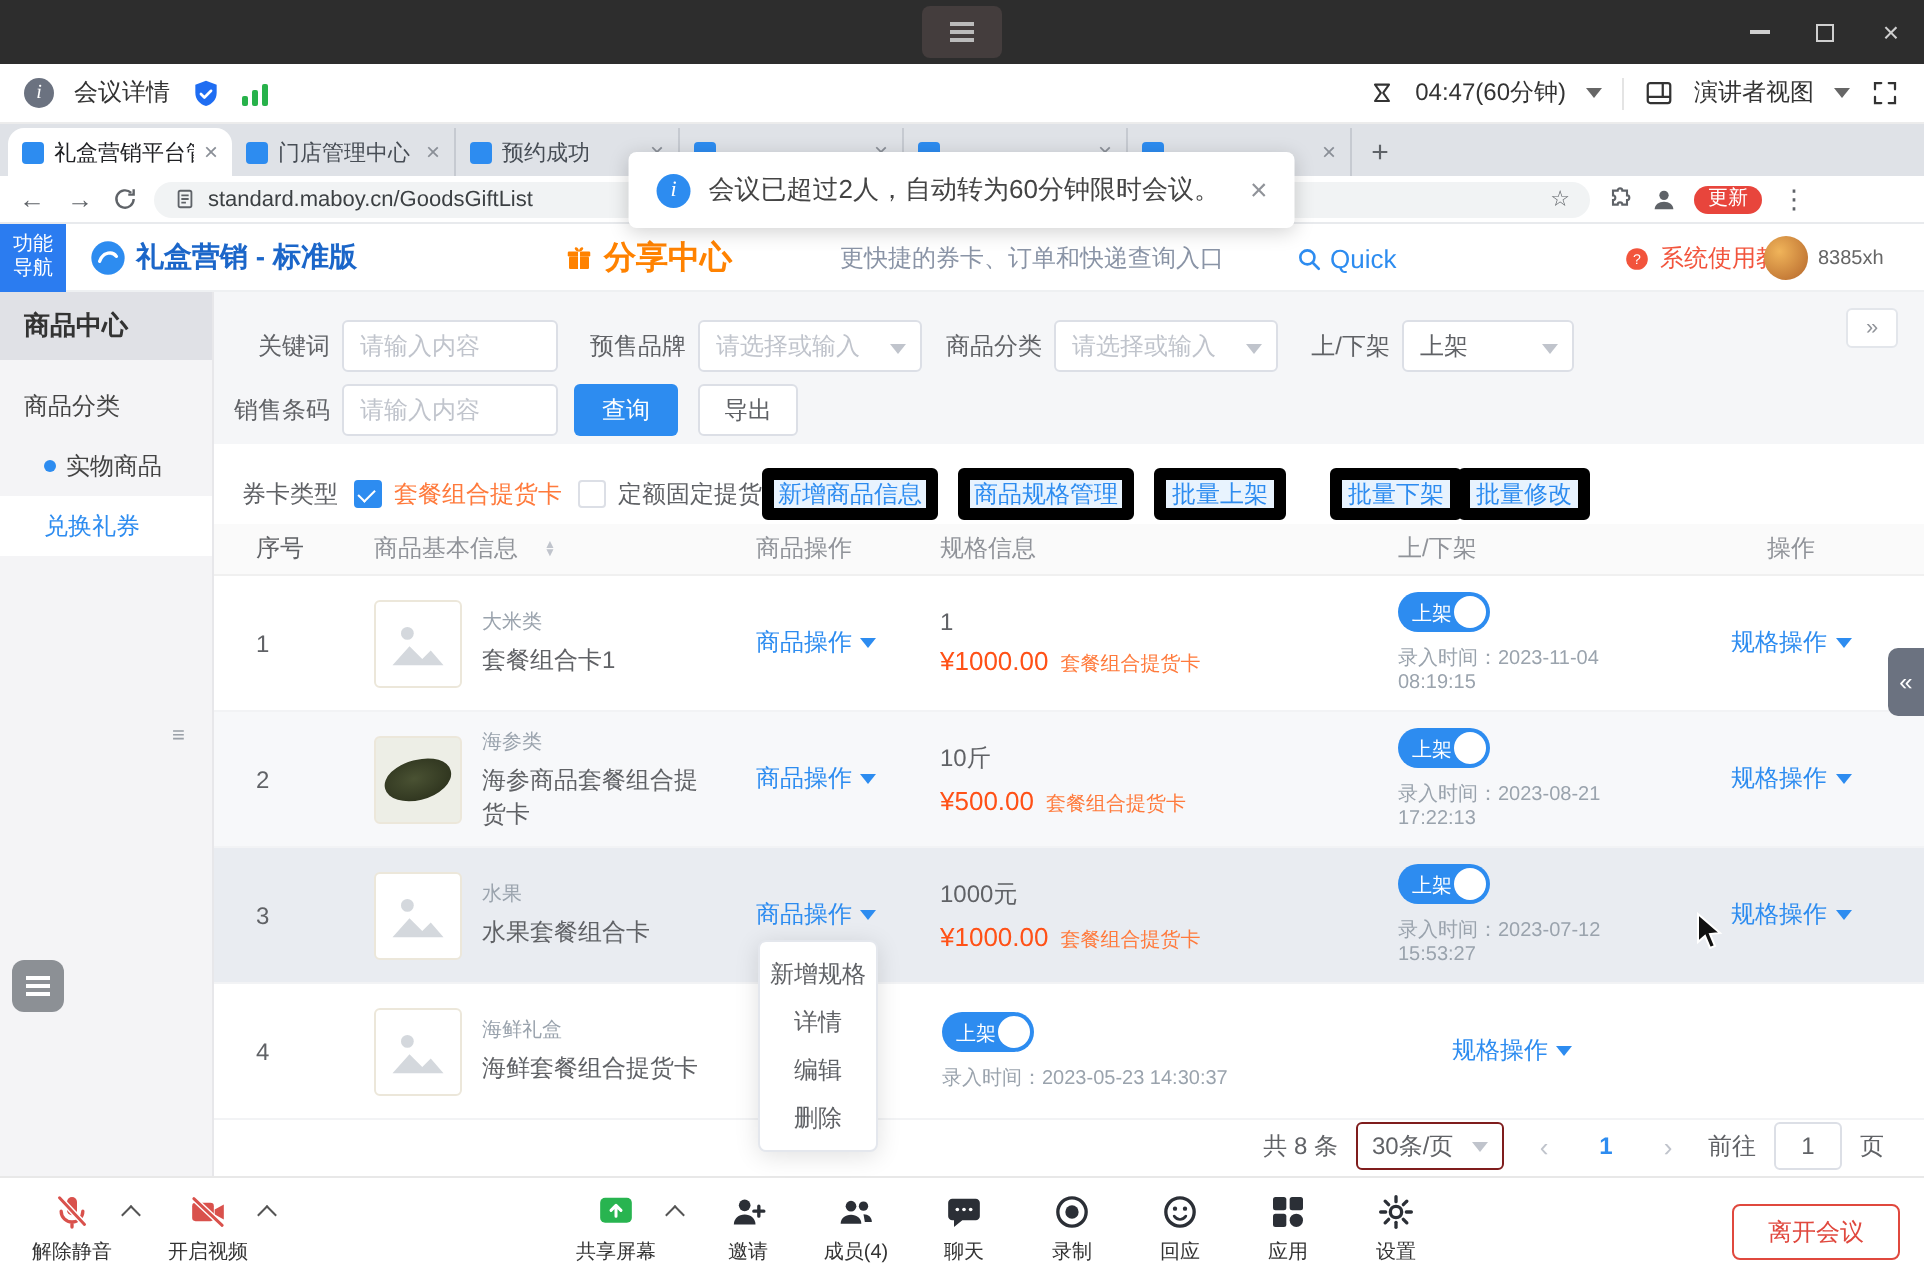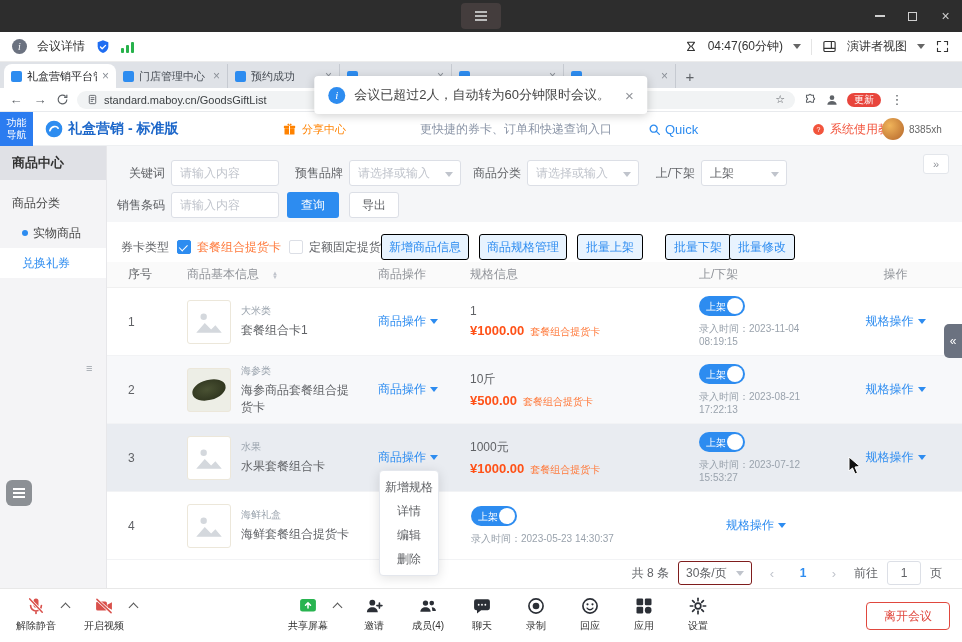--- a/index.html
+++ b/index.html
@@ -32,21 +32,21 @@
   .addrbar{position:absolute;left:0;top:88px;width:962px;height:24px;background:#fff;display:flex;align-items:center;padding:0 8px;gap:8px;border-bottom:1px solid #e8eaed}
   .navic{color:#5f6368;font-size:13px;width:16px;text-align:center}
   .urlbox{width:718px;height:18px;background:#f1f3f4;border-radius:9px;display:flex;align-items:center;padding:0 10px;gap:6px;font-size:11px;color:#3c4043}
   .urlbox .star{margin-left:auto;color:#5f6368;font-size:11px}
   .update-pill{background:#e8453c;color:#fff;font-size:10px;border-radius:9px;padding:2px 7px;line-height:1}
   
   .appheader{position:absolute;left:0;top:112px;width:962px;height:34px;background:#fff;border-bottom:1px solid #eef0f2}
   .funcnav{position:absolute;left:0;top:0;width:33px;height:34px;background:#2b7cf0;color:#fff;font-size:10px;line-height:12px;display:flex;flex-direction:column;align-items:center;justify-content:center}
   .brandrow{position:absolute;left:44px;top:0;height:34px;display:flex;align-items:center;gap:4px}
   .brand{font-size:14px;font-weight:bold;color:#1b66c9}
-  .sharecenter{position:absolute;left:282px;top:0;height:34px;display:flex;align-items:center;gap:5px;color:#ff8200;font-weight:normal;font-size:11px}
+  .sharecenter{position:absolute;left:282px;top:0;height:34px;display:flex;align-items:center;gap:5px;color:#ff8200;font-weight:bold;font-size:16px}
   .quickhint{position:absolute;left:420px;top:0;height:34px;display:flex;align-items:center;color:#8a94a6;font-size:12px}
   .quick{position:absolute;left:648px;top:0;height:34px;display:flex;align-items:center;gap:4px;color:#2d8cf0;font-size:13px}
   .tutorial{position:absolute;left:812px;top:0;height:34px;display:flex;align-items:center;gap:5px;color:#f2543c;font-size:12px}
   .avatarbox{position:absolute;left:882px;top:0;height:34px;display:flex;align-items:center;gap:5px}
   .avatar{width:22px;height:22px;border-radius:50%;background:radial-gradient(circle at 35% 35%,#f0b45a,#b4652a)}
   .uname{font-size:10px;color:#666}
   
   .sidebar{position:absolute;left:0;top:146px;width:107px;height:442px;background:#f4f4f6;border-right:1px solid #e7e7ea}
   .sb-title{height:34px;background:#e0e1e6;display:flex;align-items:center;padding-left:12px;font-weight:bold;font-size:13px;color:#333}
   .sb-item{height:30px;display:flex;align-items:center;padding-left:12px;color:#444;font-size:12px;gap:5px}
@@ -64,21 +64,21 @@
   .fselect .val{color:#606266}
   .selcaret{position:absolute;right:7px;top:11px;width:0;height:0;border-left:4px solid transparent;border-right:4px solid transparent;border-top:5px solid #c0c4cc}
   .btn-primary{position:absolute;height:26px;background:#2d8cf0;color:#fff;border:none;border-radius:3px;font-size:12px;font-family:inherit;padding:0 14px}
   .btn-plain{position:absolute;height:26px;background:#fff;color:#606266;border:1px solid #dcdfe6;border-radius:3px;font-size:12px;font-family:inherit;padding:0 12px}
   .collapse-btn{position:absolute;left:816px;top:8px;width:26px;height:20px;background:#fff;border:1px solid #e3e6eb;border-radius:3px;color:#909399;display:flex;align-items:center;justify-content:center;font-size:11px}
   .actionrow{position:absolute;left:0;top:88px;width:855px;height:26px}
   .cb{width:14px;height:14px;border-radius:2px;border:1px solid #dcdfe6;background:#fff;display:inline-flex;align-items:center;justify-content:center;flex:none}
   .cb.checked{background:#2d8cf0;border-color:#2d8cf0}
   .cb.checked::after{content:"";width:7px;height:4px;border-left:1.6px solid #fff;border-bottom:1.6px solid #fff;transform:rotate(-45deg) translate(0,-1px)}
   .cbgroup{position:absolute;height:26px;display:flex;align-items:center;gap:6px;font-size:12px}
-  .obtn{position:absolute;height:26px;border:1px solid #000000;background:#e8f3fe;color:#2d8cf0;font-size:12px;border-radius:3px;display:flex;align-items:center;justify-content:center;font-family:inherit}
+  .obtn{position:absolute;height:26px;border:6px solid #000000;background:#e8f3fe;color:#2d8cf0;font-size:12px;border-radius:3px;display:flex;align-items:center;justify-content:center;font-family:inherit}
   
   .trow{display:grid;grid-template-columns:62px 178px 92px 228px 162px 1fr;align-items:center;padding:0 8px}
   .thead{position:absolute;left:0;top:116px;width:855px;height:26px;background:#fafafa;color:#909399;font-size:12px;border-bottom:1px solid #f0f0f0}
   .rows{position:absolute;left:0;top:142px;width:855px}
   .row{height:68px;border-bottom:1px solid #f2f3f5}
   .row.alt{background:#f7f8fa}
   .row.hover{background:#e9ecf1}
   .c1{padding-left:13px;color:#606266}
   .c2{display:flex;align-items:center;gap:10px;padding-left:10px}
   .c3{padding-left:23px}
@@ -87,21 +87,21 @@
   .c6{text-align:center}
   .sorticon{display:inline-flex;flex-direction:column;margin-left:3px;line-height:4px;font-size:6px;color:#c0c4cc;vertical-align:middle}
   .thumb{width:44px;height:44px;border:1px solid #ece7da;border-radius:3px;background:#fff;display:flex;align-items:center;justify-content:center;flex:none}
   .seathumb{background:#edeee6}
   .seablob{width:34px;height:20px;background:radial-gradient(ellipse at 45% 45%,#4a5233,#262b18);border-radius:50% 46% 52% 48%;transform:rotate(-14deg)}
   .pcat{font-size:10px;color:#9aa3ad;margin-bottom:4px}
   .pname{font-size:12px;color:#606266}
   .oplink{color:#2d8cf0;font-size:12px;display:inline-flex;align-items:center;gap:4px}
   .opcaret{width:0;height:0;border-left:4px solid transparent;border-right:4px solid transparent;border-top:5px solid #2d8cf0}
   .qty{color:#606266;font-size:12px;margin-bottom:5px}
-  .price{color:#ff5117;font-size:13px;font-weight:bold}
+  .price{color:#ff5117;font-size:13px;font-weight:normal}
   .tag{color:#ff7a3c;font-size:10px;margin-left:6px}
   .toggle{width:46px;height:20px;border-radius:10px;background:#2d8cf0;position:relative;color:#fff;font-size:10px}
   .toggle .txt{position:absolute;left:7px;top:4px}
   .toggle .knob{position:absolute;right:2px;top:2px;width:16px;height:16px;border-radius:50%;background:#fff}
   .rtime{font-size:10px;color:#9aa3ad;margin-top:6px}
   
   .pager{position:absolute;left:0;top:414px;width:835px;height:26px;display:flex;align-items:center;justify-content:flex-end;gap:9px;color:#606266;font-size:12px}
   .psize{width:74px;height:24px;border:1px solid #7f1d1d;border-radius:3px;display:flex;align-items:center;justify-content:space-between;padding:0 7px;color:#606266;position:relative}
   .pbtn{width:22px;height:24px;display:flex;align-items:center;justify-content:center;color:#c0c4cc;font-size:13px}
   .pnum{width:22px;height:24px;display:flex;align-items:center;justify-content:center;color:#2d8cf0;font-weight:bold}

